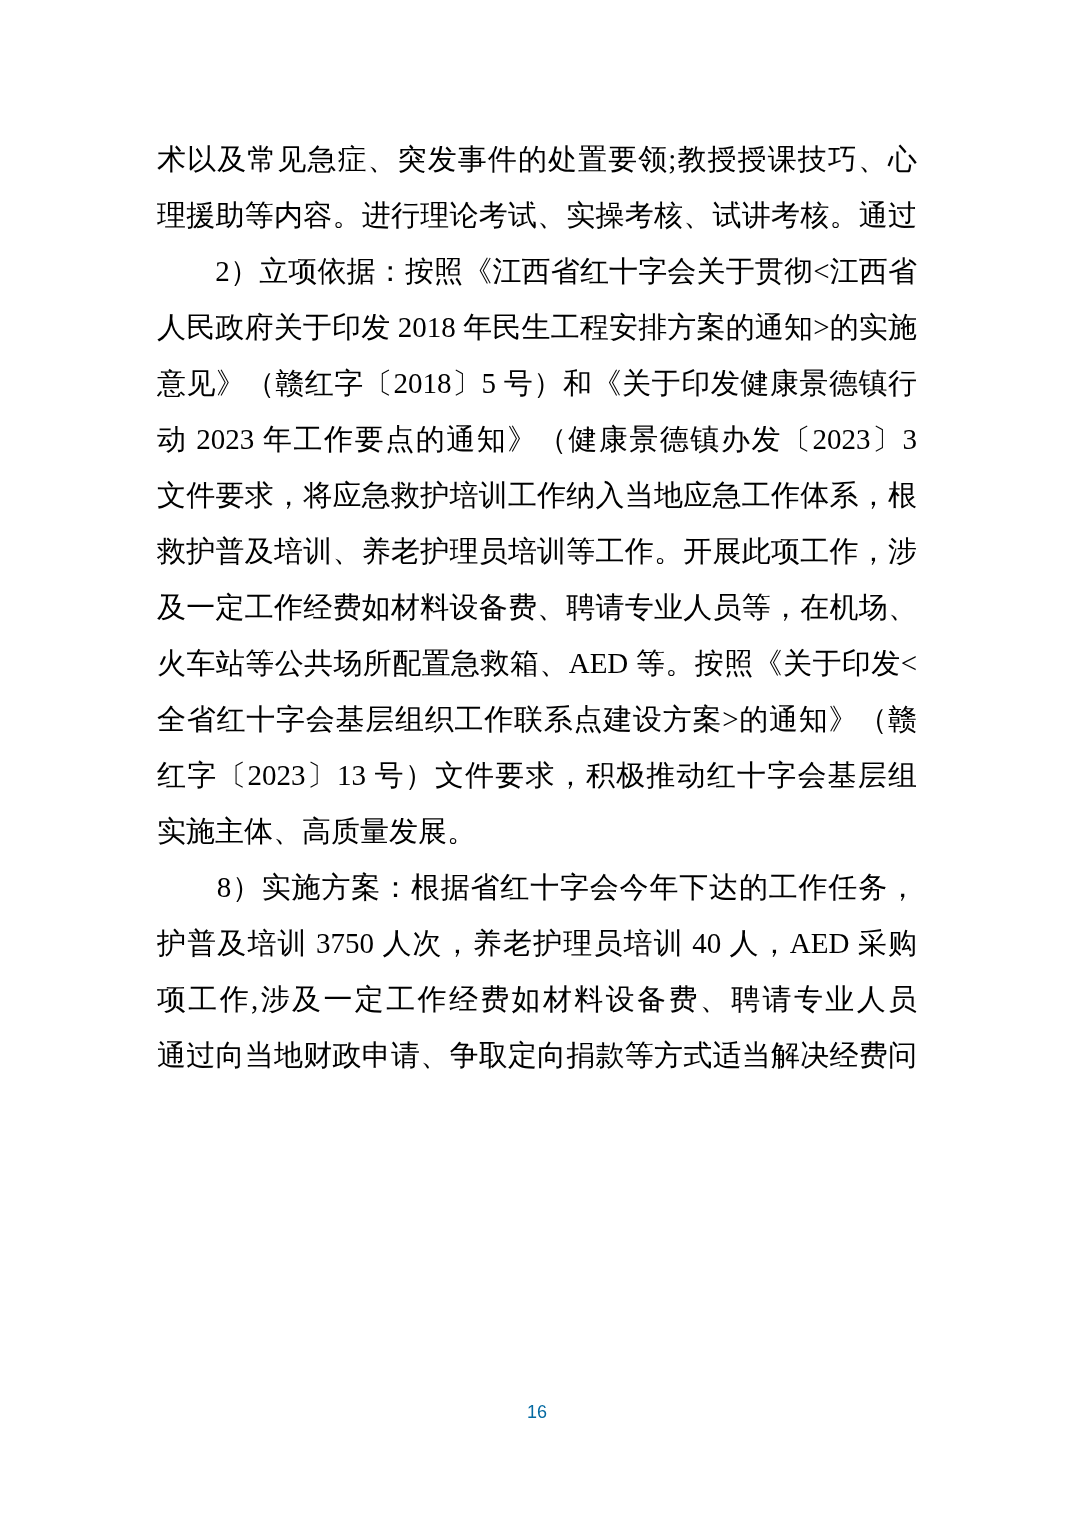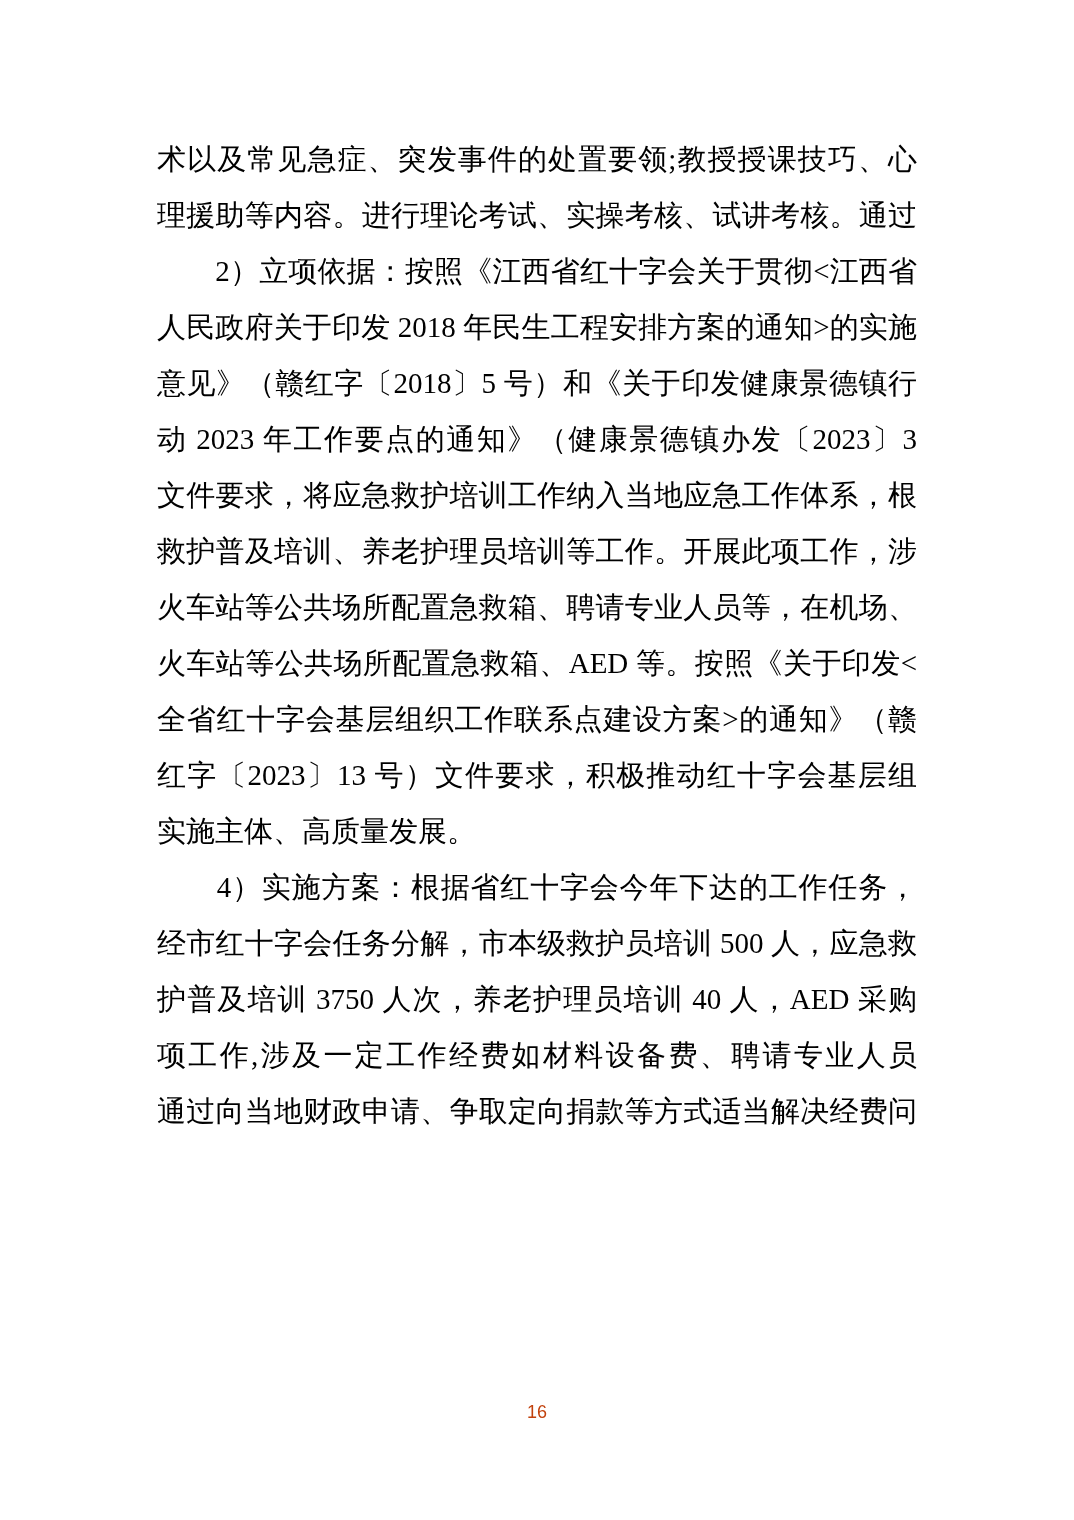--- a/index.html
+++ b/index.html
@@ -39,43 +39,42 @@
   .page-footer {
     position: absolute;
     left: 0;
     top: 1402px;
     width: 1074px;
     text-align: center;
   }
   .page-number {
     font-family: "Liberation Sans", "DejaVu Sans", sans-serif;
     font-size: 18px;
-    color: #c2410c;
+    color: #0369a1;
   }
 </style>
 </head>
 <body>
 
 <div class="page">
   <div class="text-block">
     <div class="line jl">术以及常见急症、突发事件的处置要领;教授授课技巧、心</div>
     <div class="line jl">理援助等内容。进行理论考试、实操考核、试讲考核。通过</div>
     <div class="line jl">　　2）立项依据：按照《江西省红十字会关于贯彻&lt;江西省</div>
     <div class="line jl">人民政府关于印发 2018 年民生工程安排方案的通知&gt;的实施</div>
     <div class="line jl">意见》（赣红字〔2018〕5 号）和《关于印发健康景德镇行</div>
     <div class="line jl">动 2023 年工作要点的通知》（健康景德镇办发〔2023〕3 号）</div>
     <div class="line jl">文件要求，将应急救护培训工作纳入当地应急工作体系，根</div>
     <div class="line jl">救护普及培训、养老护理员培训等工作。开展此项工作，涉</div>
-    <div class="line jl">火车站等公共场所配置急救箱、聘请专业人员等，在机场、</div>
+    <div class="line jl">及一定工作经费如材料设备费、聘请专业人员等，在机场、</div>
     <div class="line jl">火车站等公共场所配置急救箱、AED 等。按照《关于印发&lt;</div>
     <div class="line jl">全省红十字会基层组织工作联系点建设方案&gt;的通知》（赣</div>
     <div class="line jl">红字〔2023〕13 号）文件要求，积极推动红十字会基层组织</div>
     <div class="line">实施主体、高质量发展。</div>
-    <div class="line jl">　　4）实施方案：根据省红十字会今年下达的工作任务，</div>
-    <div class="line jl">经市红十字会任务分解，市本级救护员培训 500 人，应急救</div>
+    <div class="line jl">　　8）实施方案：根据省红十字会今年下达的工作任务，</div>
     <div class="line jl">护普及培训 3750 人次，养老护理员培训 40 人，AED 采购不</div>
     <div class="line jl">项工作,涉及一定工作经费如材料设备费、聘请专业人员等。</div>
     <div class="line jl">通过向当地财政申请、争取定向捐款等方式适当解决经费问</div>
   </div>
 
   <div class="page-footer">
     <span class="page-number">16</span>
   </div>
 </div>
 

